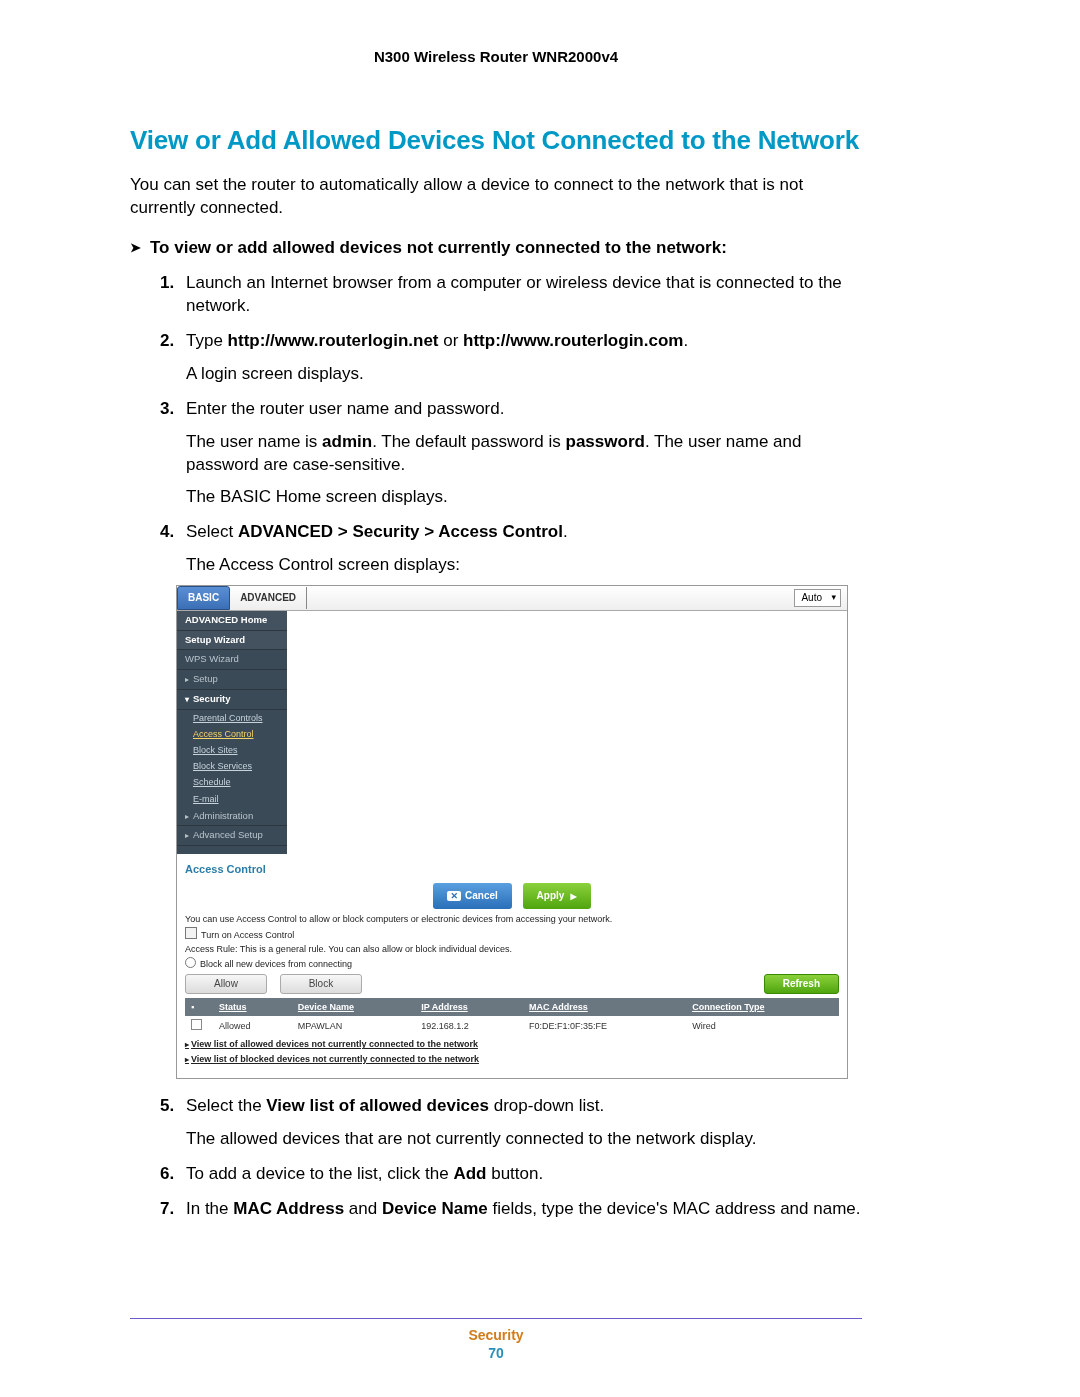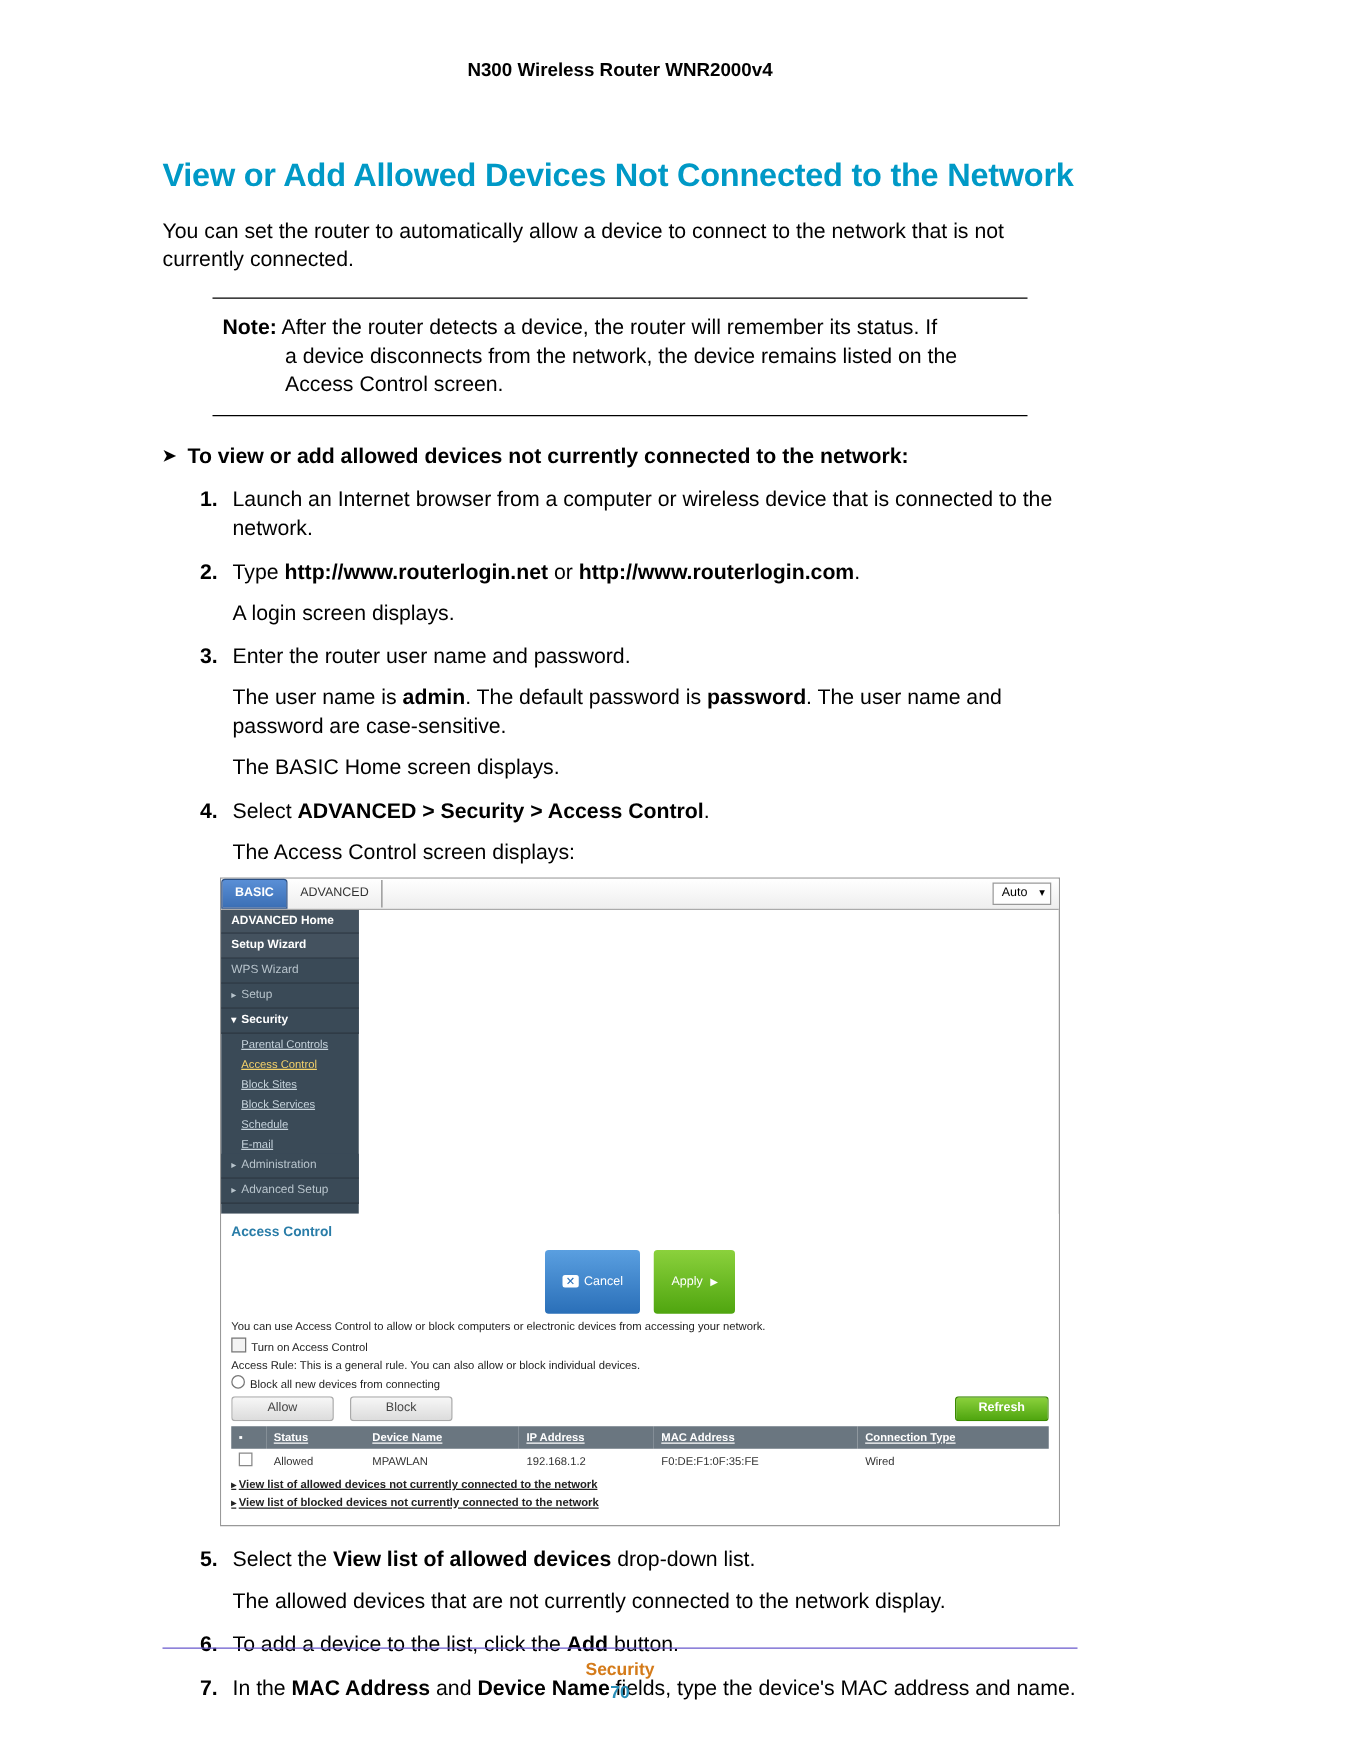--- a/index.html
+++ b/index.html
@@ -96,21 +96,21 @@
     border-right:1px solid #888;
   }
   .tab.basic {
     background: linear-gradient(#5a8fd6,#3b6fb5);
     color:#fff;
     font-weight:bold;
     border:1px solid #2a4f85;
     border-radius:3px 3px 0 0;
   }
   .tab.adv {
-    font-weight:normal;
+    font-weight:bold;
     color:#333;
   }
   .auto-sel {
     margin-left:auto;
     margin-right:6px;
     border:1px solid #999;
     padding:1px 18px 1px 6px;
     font-size:10px;
     position:relative;
     background:#fff;
@@ -137,24 +137,24 @@
   .ui-main {
     flex:1;
     background:#fff;
     padding:4px 8px 10px 8px;
     position:relative;
   }
   .ac-title { color:#2a7da8; font-weight:bold; font-size:11px; margin:4px 0 6px 0;}
   .btn-row { text-align:center; margin-bottom:4px;}
   .btn {
     display:inline-block;
-    padding:19px 14px;
+    padding:6px 14px;
     border-radius:3px;
     font-size:10px;
-    font-weight:normal;
+    font-weight:bold;
     color:#fff;
     margin:0 4px;
   }
   .btn.cancel { background: linear-gradient(#5a9fe0,#2a6fb8); }
   .btn.apply  { background: linear-gradient(#8bd13c,#4fa50f); }
   .btn .x { background:#fff; color:#2a6fb8; border-radius:2px; padding:0 3px; margin-right:4px; font-size:9px;}
   .btn .ar { margin-left:6px; font-size:8px; }
   .small-txt { font-size:9px; color:#222; margin:2px 0;}
   .chk { display:inline-block; width:10px; height:10px; border:1px solid #777; vertical-align:-1px; margin-right:4px; background:#f3f3f3;}
   .radio { display:inline-block; width:9px; height:9px; border:1px solid #777; border-radius:50%; vertical-align:-1px; margin-right:4px; background:#fff; position:relative;}
@@ -218,25 +218,20 @@
 </head>
 <body>
 <div class="page">
 
   <div class="doc-header">N300 Wireless Router WNR2000v4</div>
 
   <h1 class="sec-title">View or Add Allowed Devices Not Connected to the Network</h1>
 
   <p class="body-text">You can set the router to automatically allow a device to connect to the network that is not currently connected.</p>
 
-  <div class="note-block">
-    <span class="note-label">Note:</span>
-    <span> After the router detects a device, the router will remember its status. If</span>
-    <span class="note-indent">a device disconnects from the network, the device remains listed on the Access Control screen.</span>
-  </div>
 
   <div class="task-line">
     <span class="task-arrow">➤</span><span>To view or add allowed devices not currently connected to the network:</span>
   </div>
 
   <ol class="steps">
     <li><span class="num">1.</span><span>Launch an Internet browser from a computer or wireless device that is connected to the network.</span></li>
 
     <li><span class="num">2.</span>
       <span>Type </span><span class="b">http://www.routerlogin.net</span><span> or </span><span class="b">http://www.routerlogin.com</span><span>.</span>

